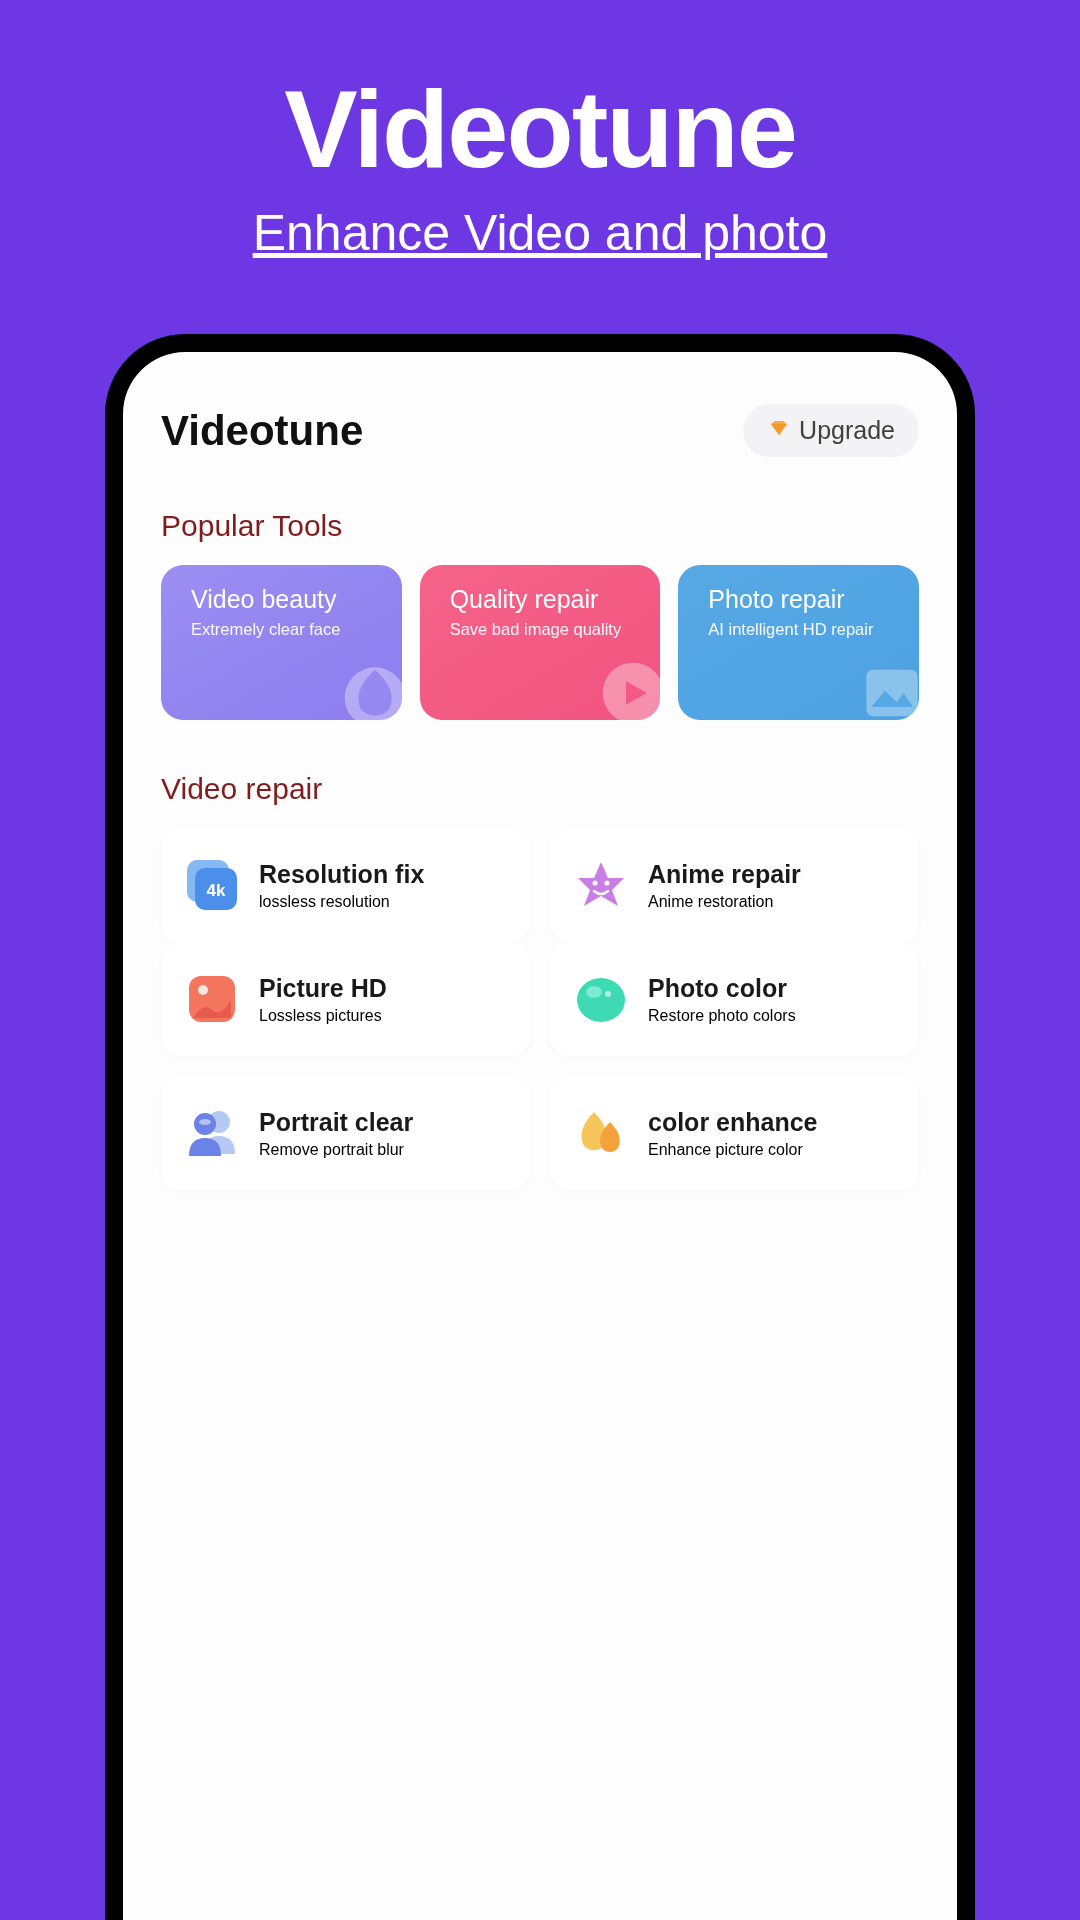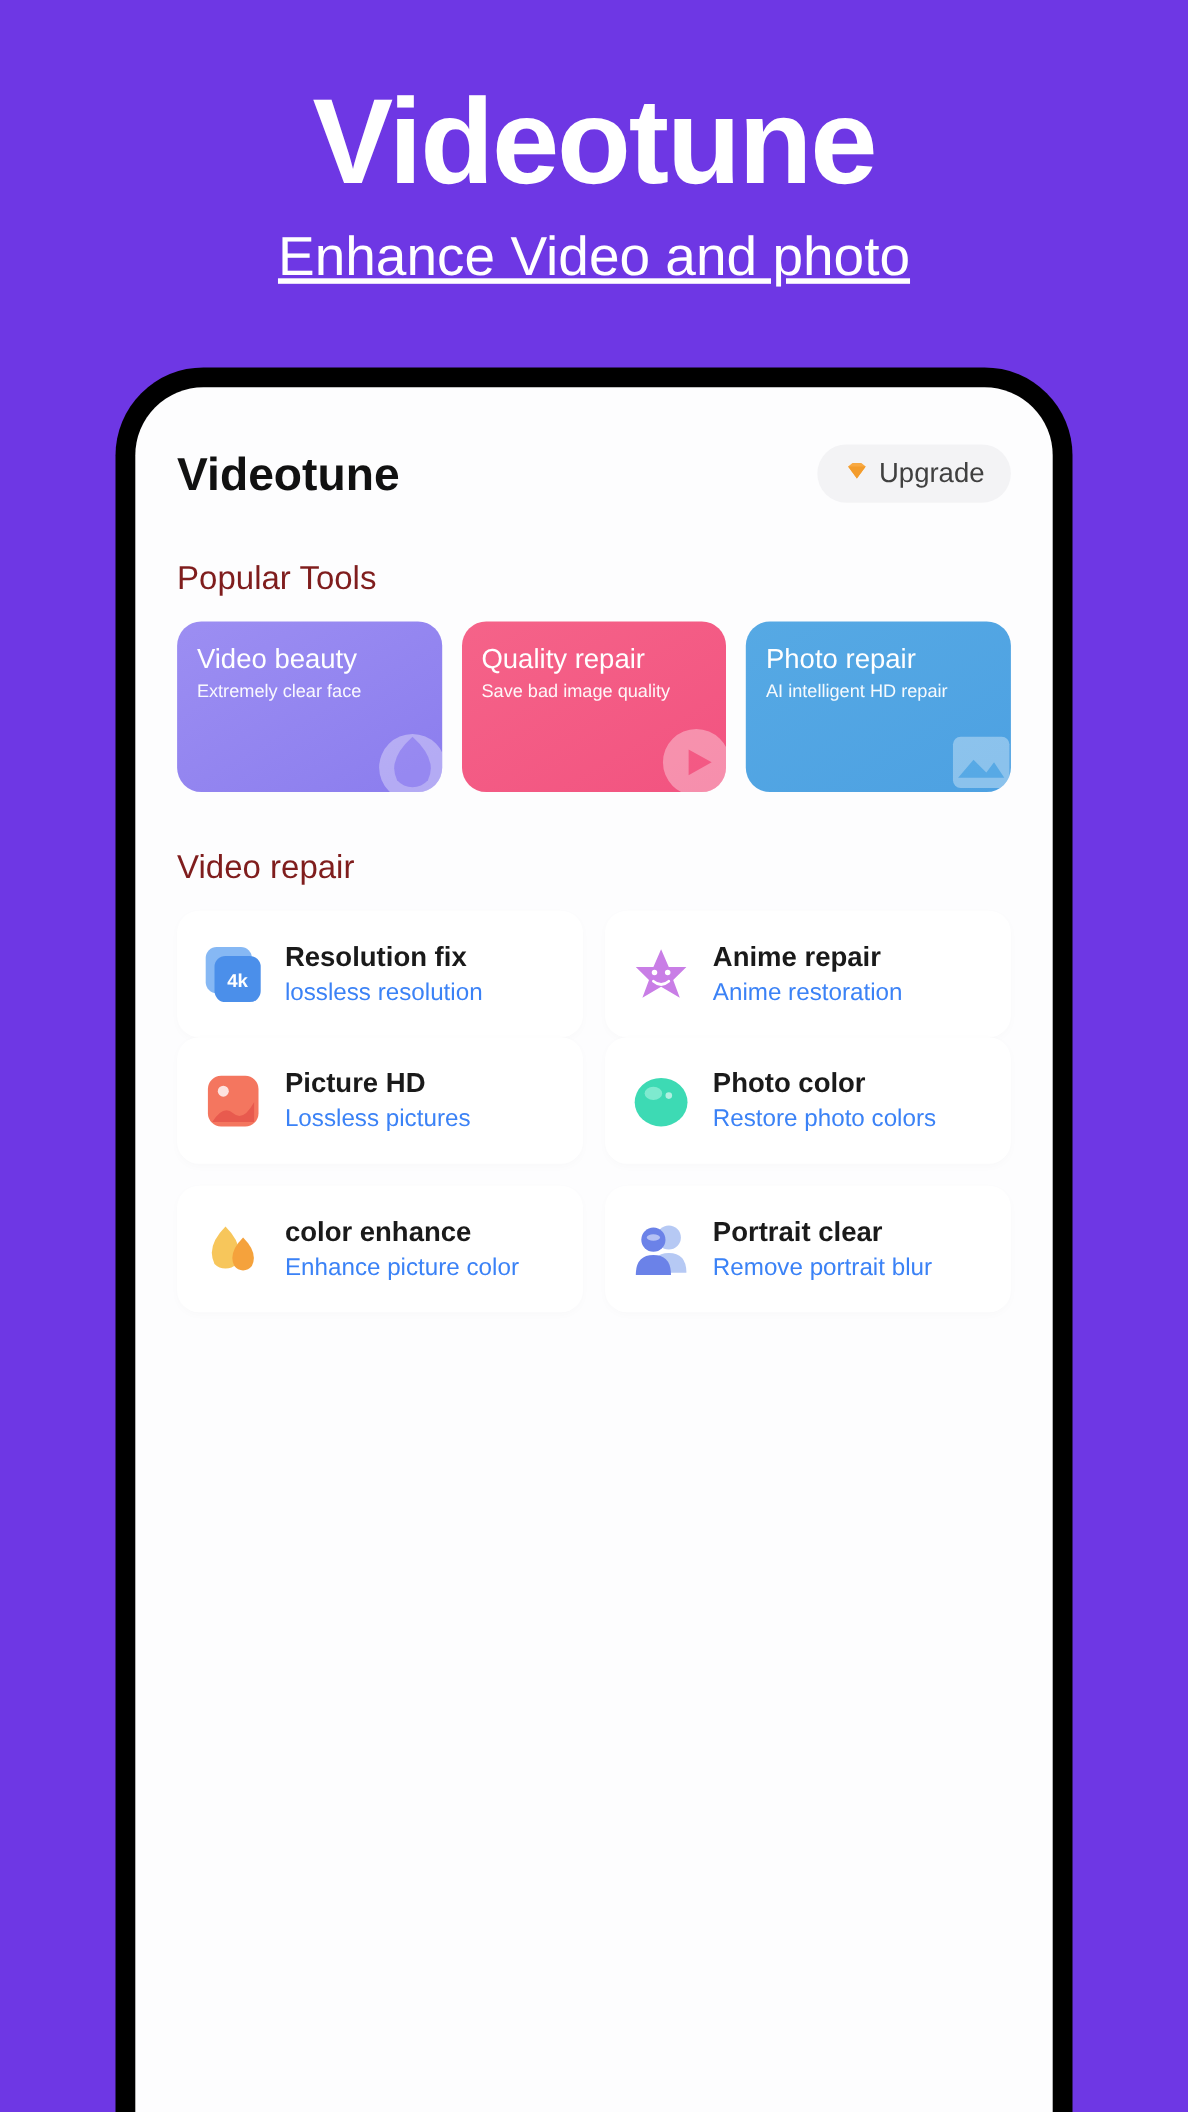--- a/index.html
+++ b/index.html
@@ -80,21 +80,21 @@
       margin-bottom: 22px;
     }
     .popular-row {
       display: flex;
       gap: 18px;
     }
     .popular-card {
       flex: 1;
       height: 155px;
       border-radius: 22px;
-      padding: 20px 18px;
+      padding: 20px 30px;
       position: relative;
       overflow: hidden;
       color: #fff;
       cursor: pointer;
     }
     .popular-card .card-title {
       font-size: 25px;
       font-weight: 500;
     }
     .popular-card .card-sub {
@@ -136,22 +136,22 @@
       height: 58px;
       flex-shrink: 0;
     }
     .item-texts { display: flex; flex-direction: column; }
     .item-title {
       font-size: 25px;
       font-weight: 600;
       color: #1a1a1a;
     }
     .item-sub {
-      font-size: 22px;
-      color: #3b82f6;
+      font-size: 16px;
+      color: #000000;
       margin-top: 4px;
     }
   </style>
 </head>
 <body>
 
 <div class="marketing-header">
   <div class="marketing-title">Videotune</div>
   <div class="marketing-subtitle">Enhance Video and photo</div>
 </div>
@@ -249,37 +249,37 @@
         <div class="item-texts">
           <div class="item-title">Photo color</div>
           <div class="item-sub">Restore photo colors</div>
         </div>
       </div>
     </div>
 
     <div class="item-grid mt">
       <div class="item-card">
         <svg class="item-icon" viewBox="0 0 58 58">
-          <path d="M22 8 Q40 26 32 42 A14 14 0 0 1 12 42 Q4 26 22 8" fill="#F7C65B"></path>
-          <path d="M38 18 Q52 32 46 44 A10 10 0 0 1 30 44 Q24 32 38 18" fill="#F5A23C"></path>
-        </svg>
-        <div class="item-texts">
-          <div class="item-title">color enhance</div>
-          <div class="item-sub">Enhance picture color</div>
-        </div>
-      </div>
-      <div class="item-card">
-        <svg class="item-icon" viewBox="0 0 58 58">
           <circle cx="36" cy="18" r="11" fill="#B6C9F4"></circle>
           <path d="M20 50 Q20 32 36 32 Q52 32 52 50 Z" fill="#B6C9F4"></path>
           <circle cx="22" cy="20" r="11" fill="#6B82E8"></circle>
           <path d="M6 52 Q6 34 22 34 Q38 34 38 52 Z" fill="#6B82E8"></path>
           <ellipse cx="22" cy="18" rx="6" ry="3" fill="#fff" opacity="0.5"></ellipse>
         </svg>
         <div class="item-texts">
           <div class="item-title">Portrait  clear</div>
           <div class="item-sub">Remove portrait blur</div>
         </div>
       </div>
+      <div class="item-card">
+        <svg class="item-icon" viewBox="0 0 58 58">
+          <path d="M22 8 Q40 26 32 42 A14 14 0 0 1 12 42 Q4 26 22 8" fill="#F7C65B"></path>
+          <path d="M38 18 Q52 32 46 44 A10 10 0 0 1 30 44 Q24 32 38 18" fill="#F5A23C"></path>
+        </svg>
+        <div class="item-texts">
+          <div class="item-title">color enhance</div>
+          <div class="item-sub">Enhance picture color</div>
+        </div>
+      </div>
     </div>
 
   </div>
 </div>
 
 </body></html>

